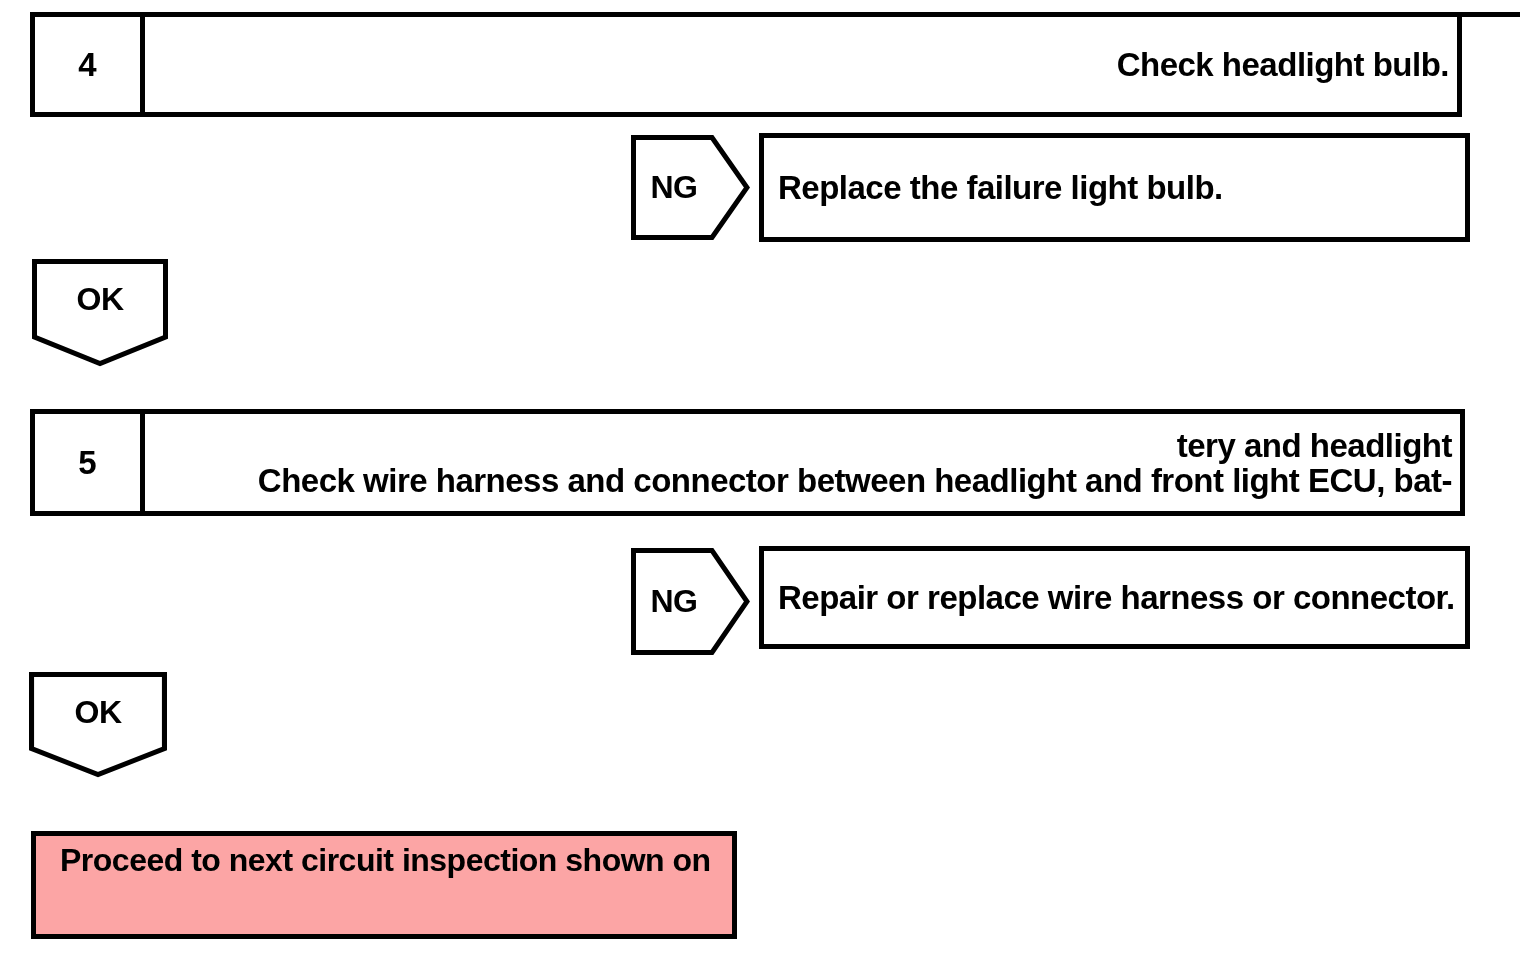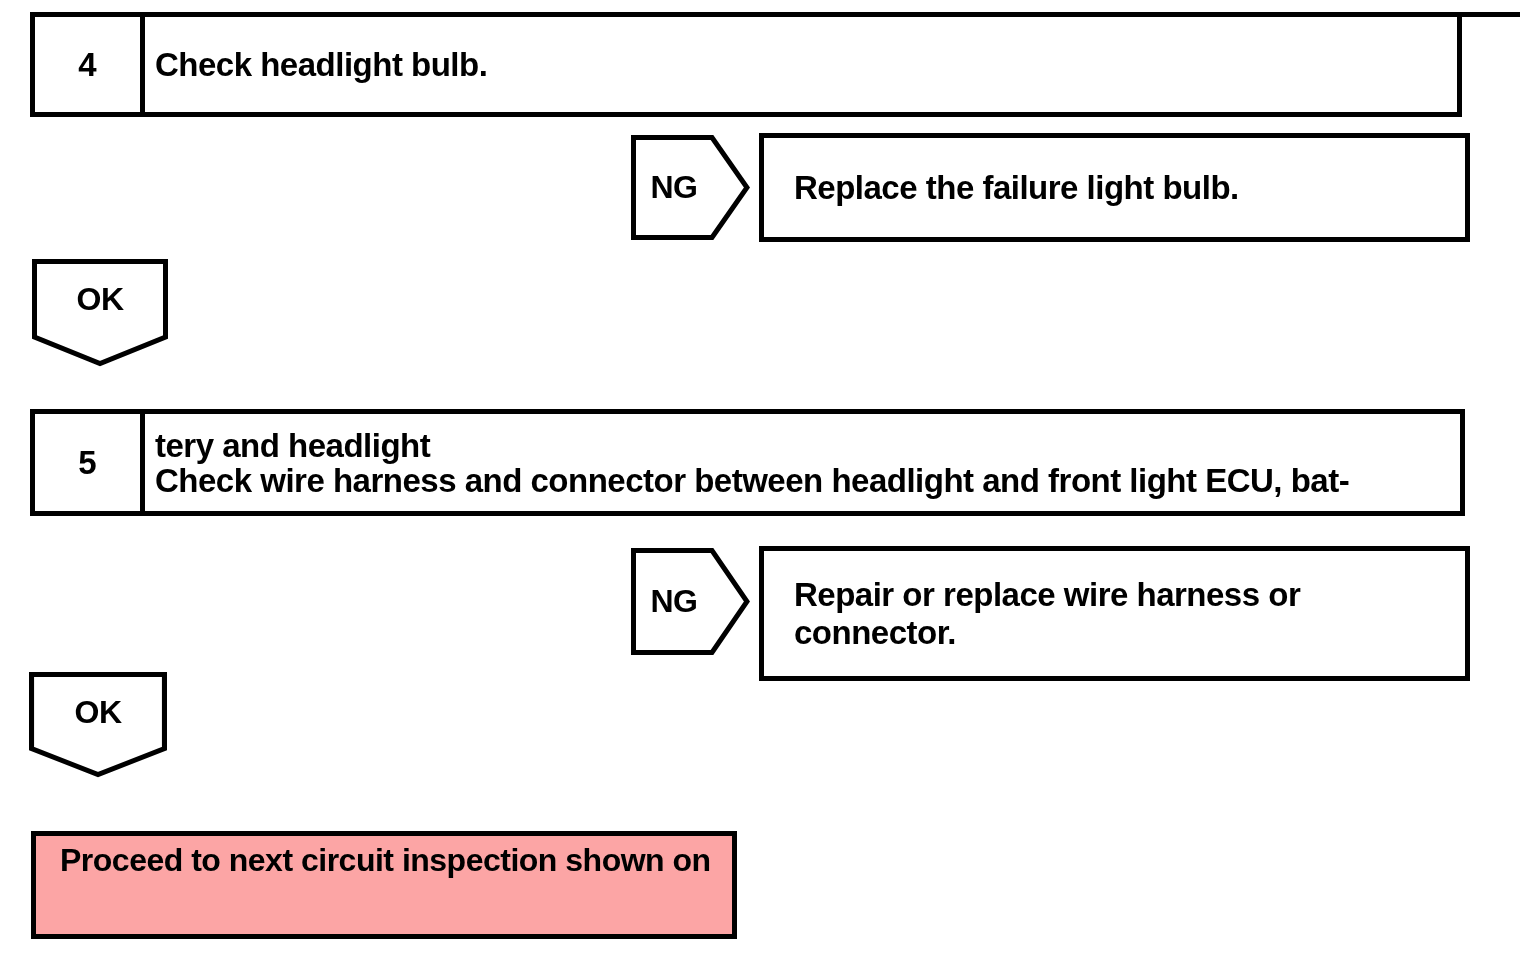--- a/index.html
+++ b/index.html
@@ -43,20 +43,21 @@
   .title-cell {
     flex: 1 1 auto;
     display: flex;
     flex-direction: column;
     justify-content: center;
     padding-left: 10px;
     padding-right: 8px;
     font-size: 33px;
     line-height: 35px;
     letter-spacing: -0.5px;
+    text-align: right;
   }
 
   
   .pent { background: transparent; padding-left: 31px; }
   .pent svg { position: absolute; inset: 0; width: 100%; height: 100%; }
   .pent .pent-label {
     position: absolute;
     display: flex;
     align-items: center;
     justify-content: center;
@@ -65,21 +66,21 @@
   }
   .pent-ng .pent-label { left: 0; top: 0; width: 86px; height: 100%; }
   .pent-ok .pent-label { left: 0; top: 0; width: 100%; height: 80px; }
 
   
   .action-box {
     border: 5px solid #000000;
     background: #ffffff;
     display: flex;
     align-items: center;
-    padding-left: 30px;
+    padding-left: 14px;
     padding-right: 8px;
     font-size: 33px;
     letter-spacing: -0.5px;
   }
 
   .terminal-box {
     border: 5px solid #000000;
     background: #fca5a5;
     padding: 6px 10px 0 24px;
     font-size: 32px;
@@ -133,21 +134,21 @@
     </div>
   </div>
 
   <div class="abs pent pent-ng" style="left:631px; top:548px; width:119px; height:107px;">
     <svg viewBox="0 0 119 105" preserveAspectRatio="none">
       <polygon points="2.5,2.5 81,2.5 116,52.5 81,102.5 2.5,102.5" fill="#ffffff" stroke="#000000" stroke-width="5" stroke-linejoin="miter"></polygon>
     </svg>
     <span class="pent-label">NG</span>
   </div>
 
-  <div class="abs action-box" style="left:759px; top:546px; width:711px; height:135px;">
+  <div class="abs action-box" style="left:759px; top:546px; width:711px; height:103px;">
     <span>Repair or replace wire harness or connector.</span>
   </div>
 
   <div class="abs pent pent-ok" style="left:29px; top:672px; width:138px; height:106px;">
     <svg viewBox="0 0 136 108" preserveAspectRatio="none">
       <polygon points="2.5,2.5 133.5,2.5 133.5,78 68,104.5 2.5,78" fill="#ffffff" stroke="#000000" stroke-width="5" stroke-linejoin="miter"></polygon>
     </svg>
     <span class="pent-label">OK</span>
   </div>
 

